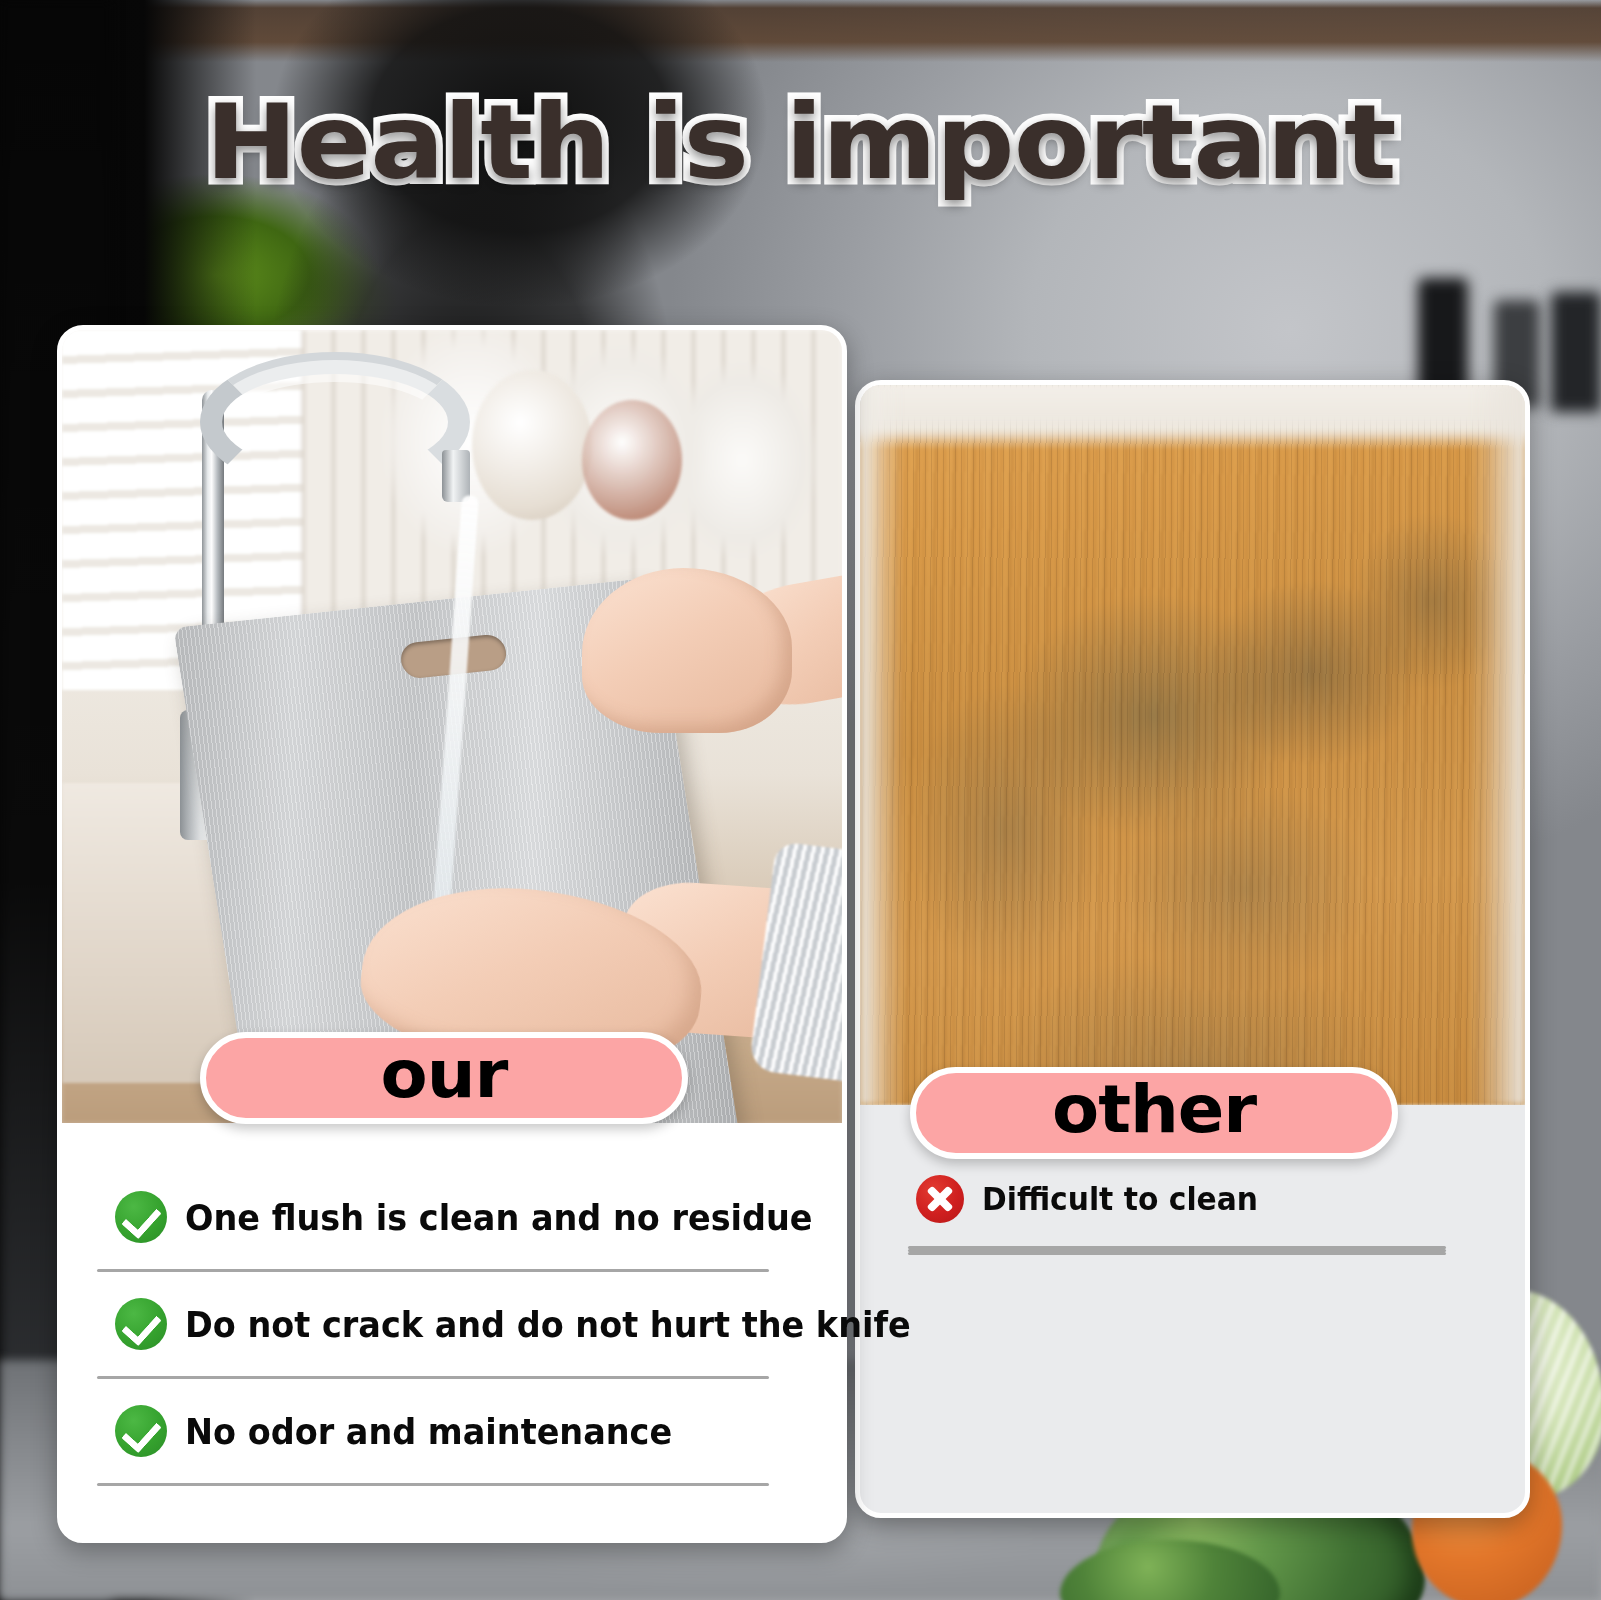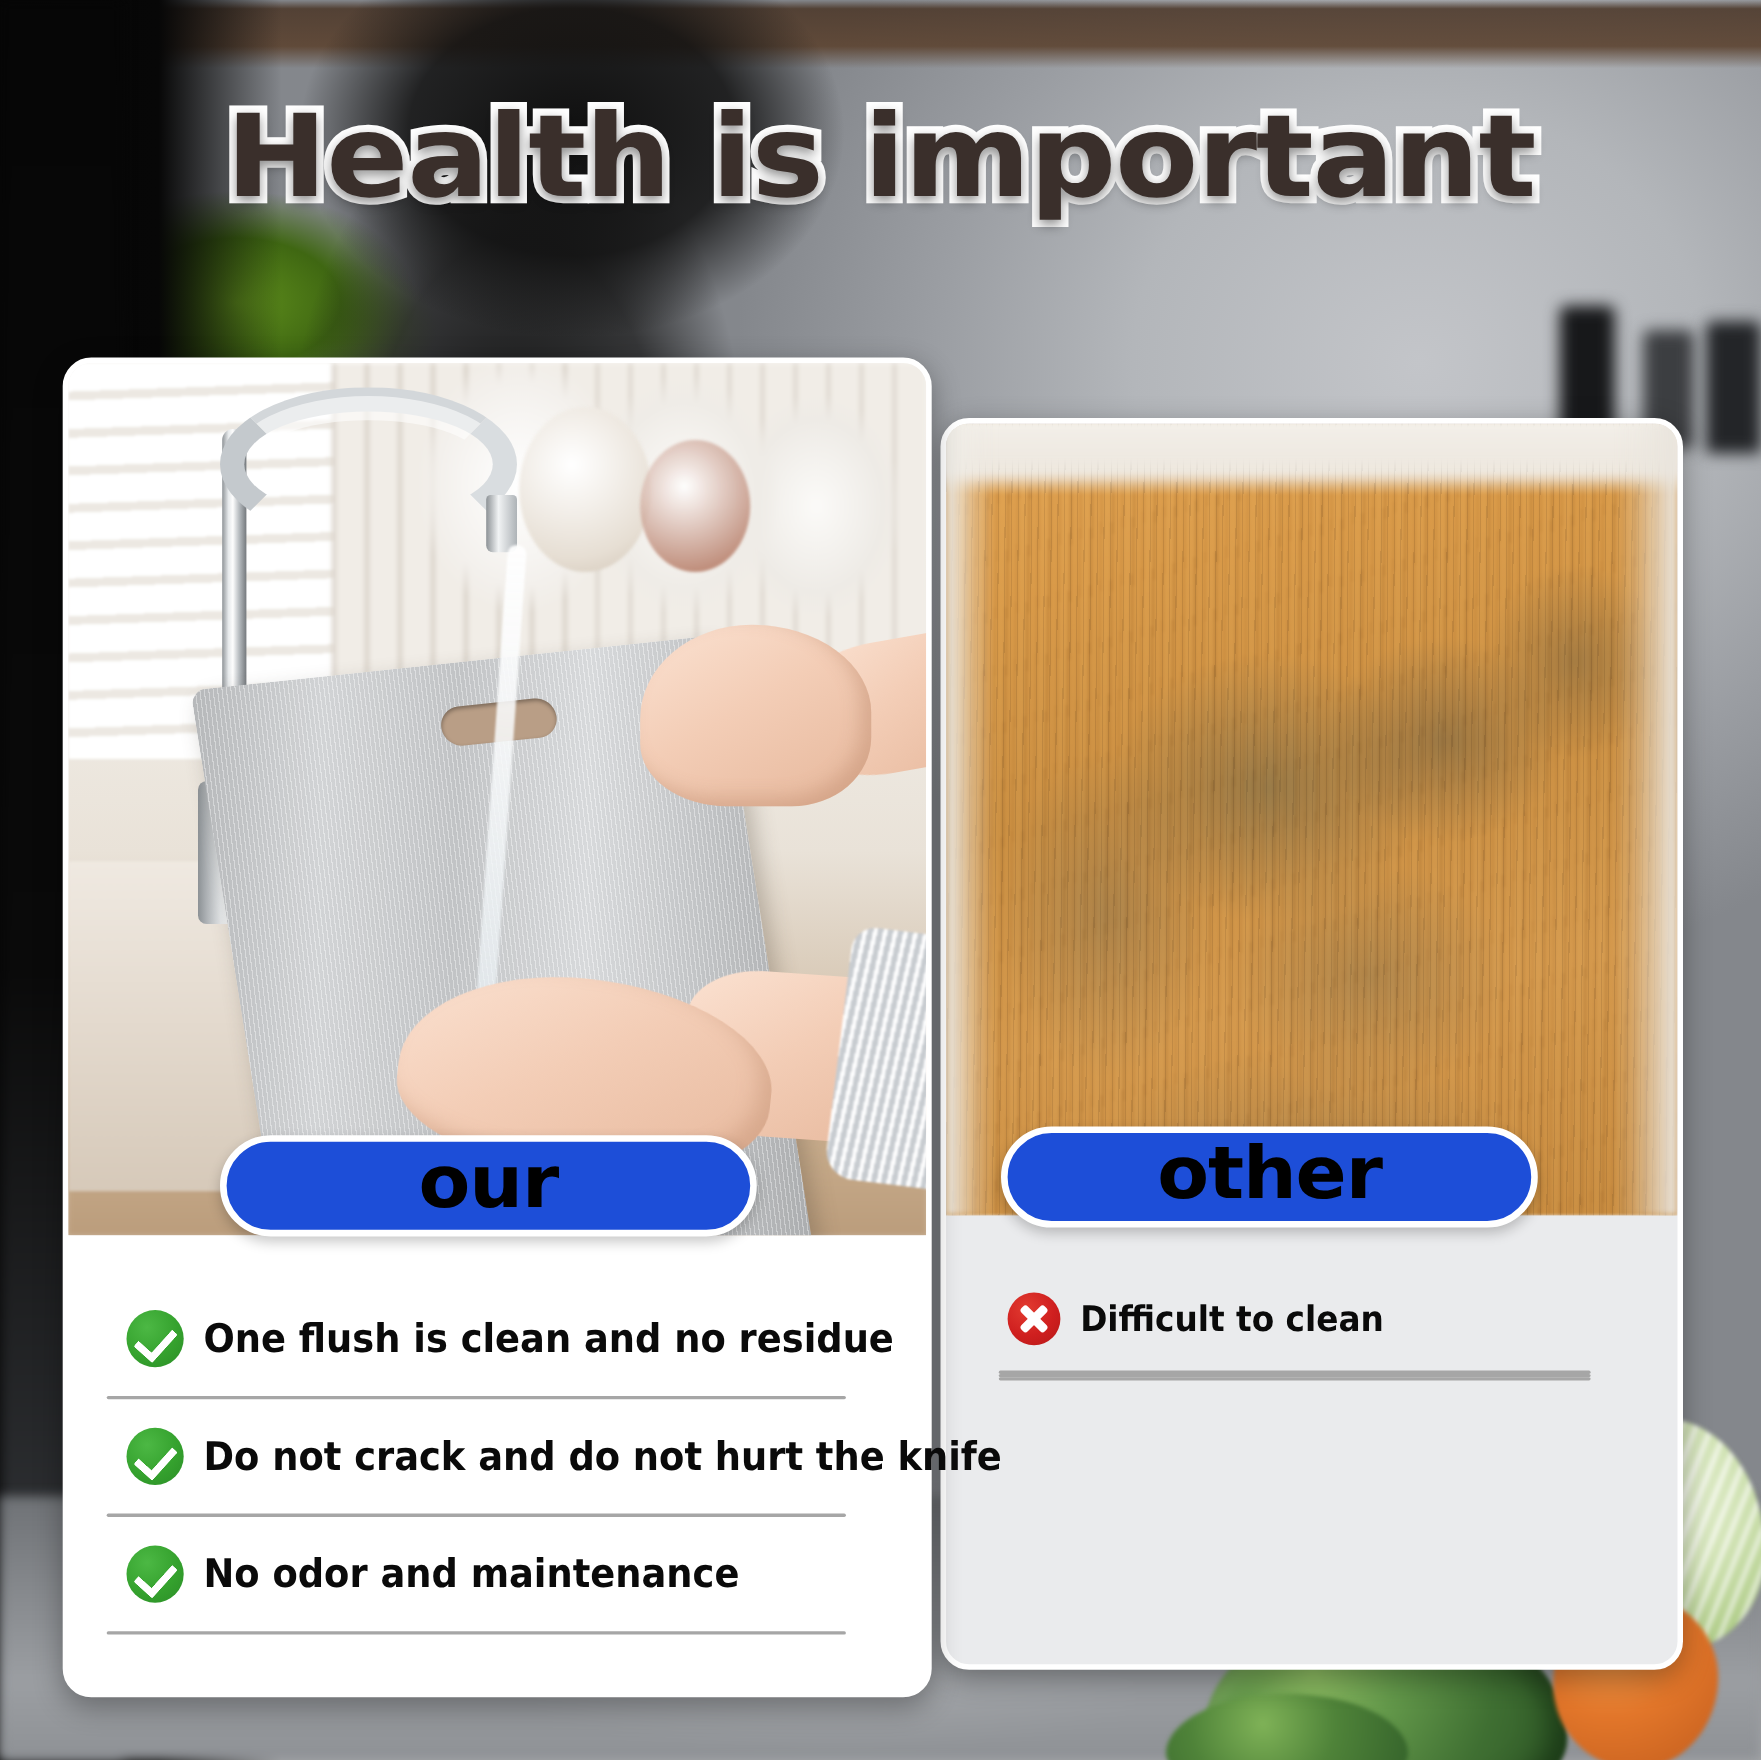--- a/index.html
+++ b/index.html
@@ -323,42 +323,42 @@
     position: absolute; right: 0; top: 0; width: 58px; height: 100%;
     background: linear-gradient(270deg, #e9e4dc 0%, rgba(233,228,220,.2) 70%, rgba(233,228,220,0) 100%);
     filter: blur(3px);
   }
 
   
   .pill {
     position: absolute;
     height: 92px;
     border-radius: 46px;
-    background: #1d4ed8;
+    background: #fca5a5;
     border: 6px solid #ffffff;
     box-shadow: 0 5px 12px rgba(0,0,0,.22);
     display: flex;
     align-items: center;
     justify-content: center;
     z-index: 6;
     box-sizing: border-box;
   }
   .pill span {
     font-family: "DejaVu Sans", sans-serif;
     font-weight: bold;
     font-size: 66px;
     line-height: 1;
     color: #000000;
     letter-spacing: -1px;
     transform: scaleX(1.04);
     display: block;
     padding-bottom: 6px;
   }
   .pill.our   { left: 200px; top: 1032px; width: 488px; z-index: 7; }
-  .pill.other { left: 910px; top: 1024px; width: 488px; }
+  .pill.other { left: 910px; top: 1067px; width: 488px; }
 
   
   .features {
     position: absolute;
     z-index: 5;
   }
   .features.left  { left: 97px;  top: 1165px; width: 680px; }
   .features.right { left: 908px; top: 1152px; width: 540px; }
 
   .feature-row {

